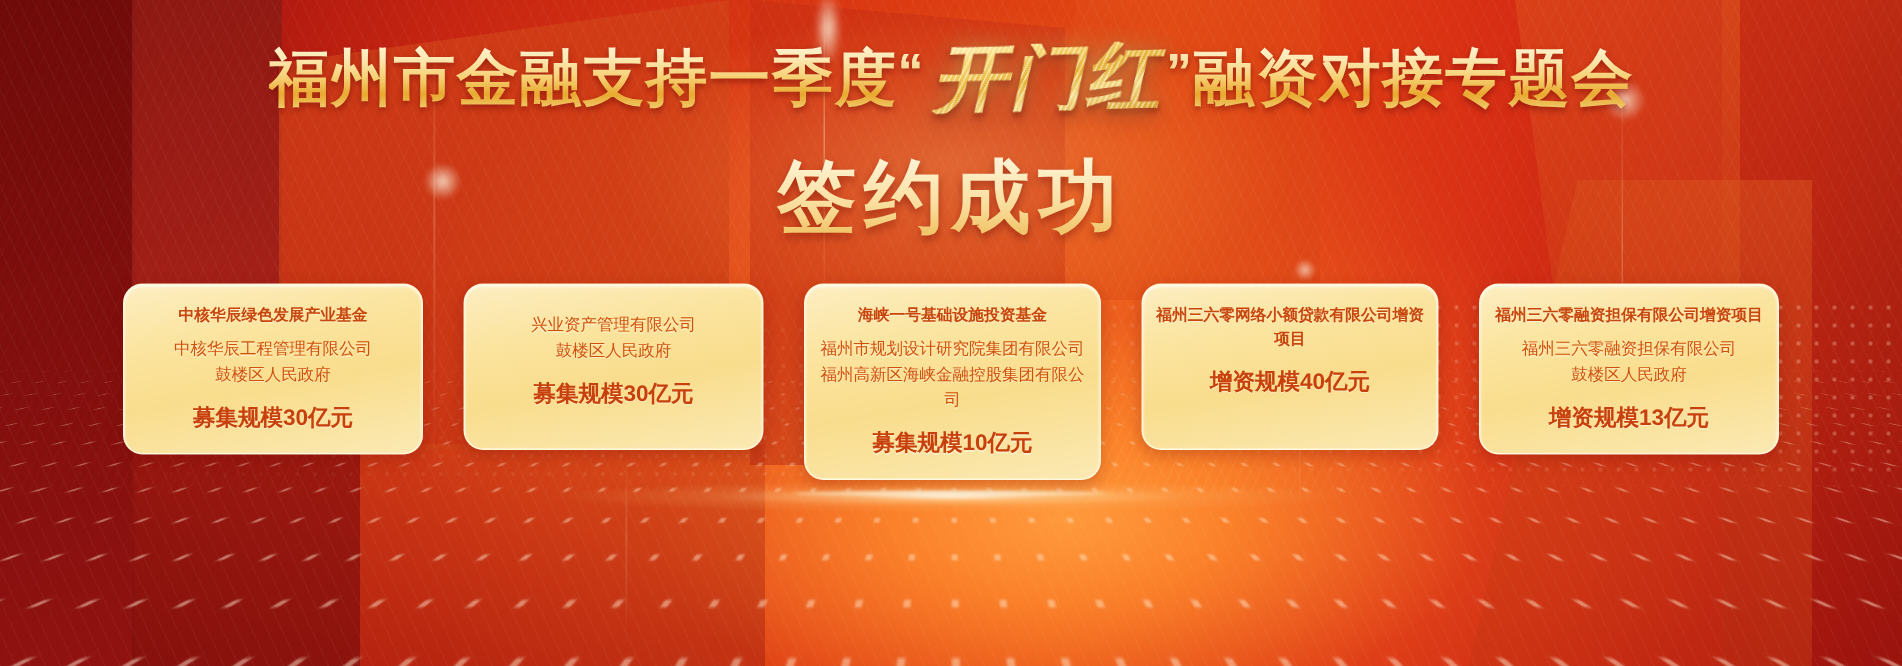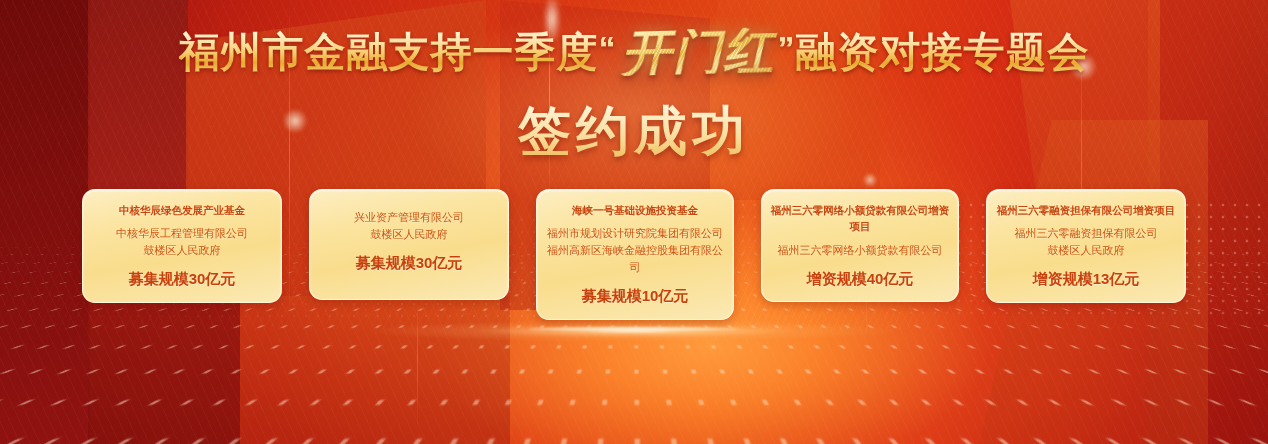--- a/index.html
+++ b/index.html
@@ -277,21 +277,20 @@
       <div class="l-body">
         <span class="row">福州市规划设计研究院集团有限公司</span>
         <span class="row">福州高新区海峡金融控股集团有限公司</span>
       </div>
       <div class="l-scale">募集规模10亿元</div>
     </div>
 
     <div class="card wide">
       <div class="l-title">福州三六零网络小额贷款有限公司增资项目</div>
       <div class="l-body">
-        <span class="row">福州三六零网络小额贷款有限公司</span>
       </div>
       <div class="l-scale">增资规模40亿元</div>
     </div>
 
     <div class="card">
       <div class="l-title">福州三六零融资担保有限公司增资项目</div>
       <div class="l-body">
         <span class="row">福州三六零融资担保有限公司</span>
         <span class="row">鼓楼区人民政府</span>
       </div>

